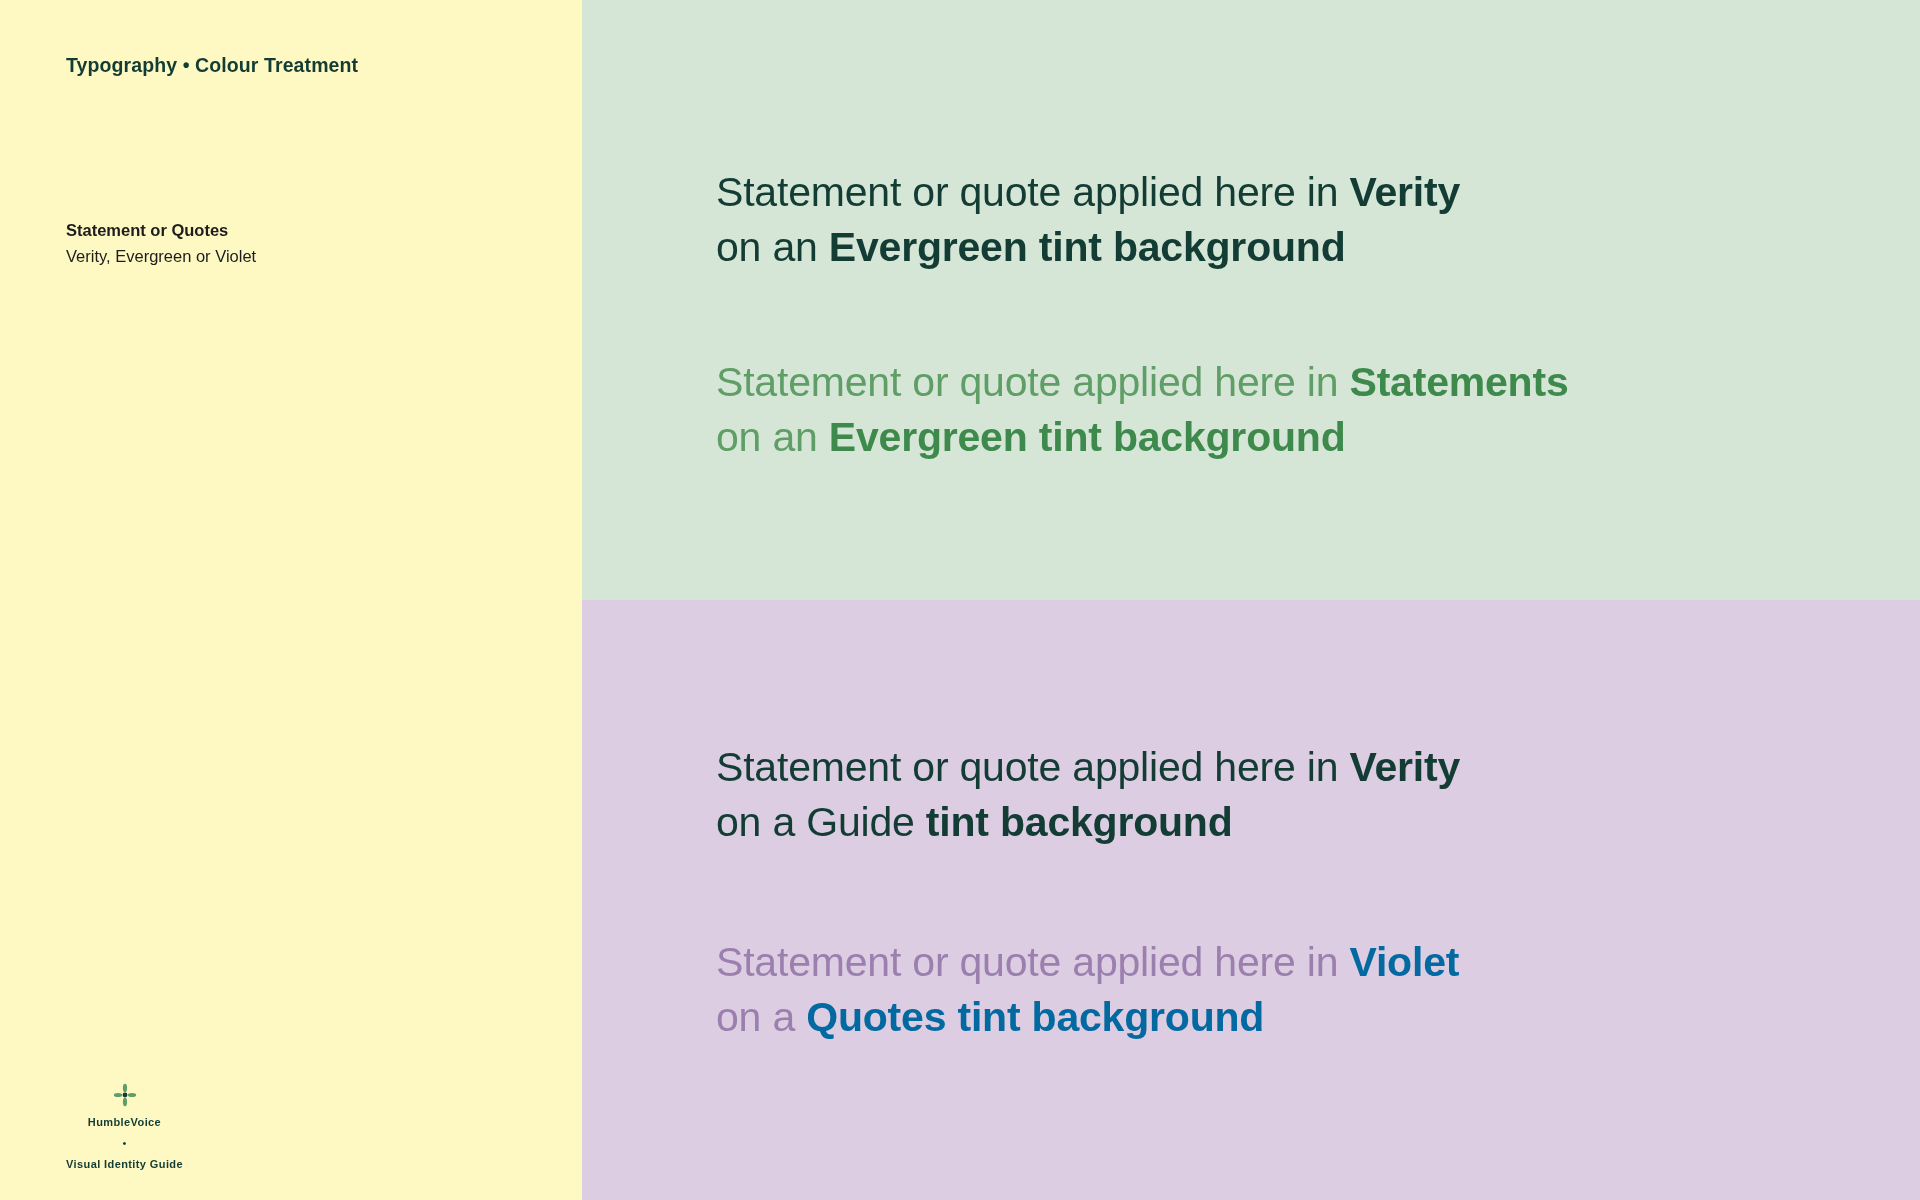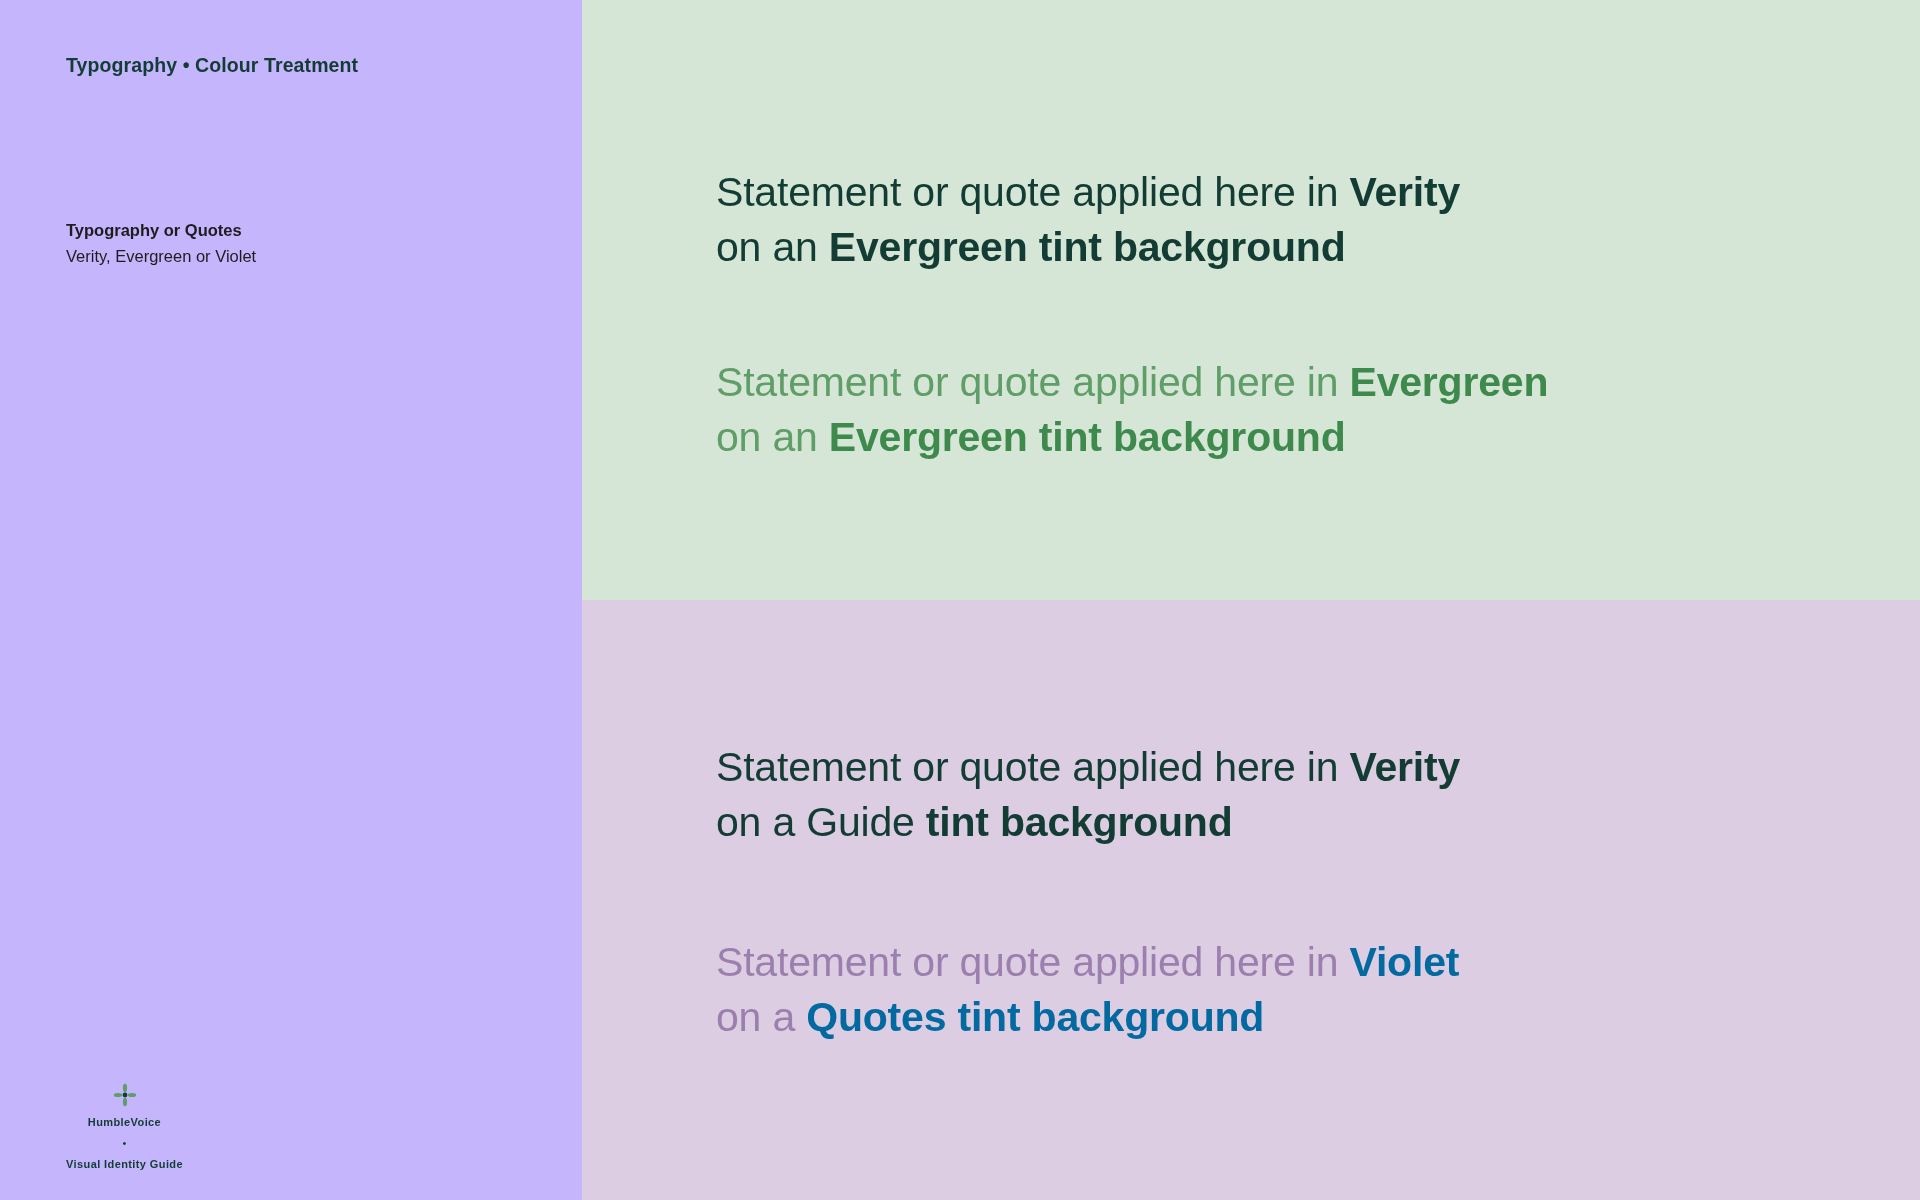--- a/index.html
+++ b/index.html
@@ -20,21 +20,21 @@
     background: #ffffff;
   }
 
   
   .left-col {
     position: absolute;
     left: 0;
     top: 0;
     width: 582px;
     height: 1200px;
-    background: #c4b5fd;
+    background: #fef9c3;
     box-sizing: border-box;
   }
   .section-title {
     position: absolute;
     left: 66px;
     top: 54px;
     font-size: 19.5px;
     font-weight: bold;
     color: #123c34;
     letter-spacing: 0.1px;
@@ -149,21 +149,21 @@
 </head>
 <body>
 
 <div class="page">
 
   <div class="left-col">
 
     <div class="section-title">Typography • Colour Treatment</div>
 
 
-    <div class="sub-title">Typography or Quotes</div>
+    <div class="sub-title">Statement or Quotes</div>
 
     <div class="sub-text">Verity, Evergreen or Violet</div>
 
     <div class="footer">
       <span class="footer-logo">
         <svg width="24" height="24" viewBox="0 0 24 24" aria-hidden="true">
           <g fill="#5f9e66">
             <ellipse cx="12" cy="5" rx="2.1" ry="4.2"></ellipse>
             <ellipse cx="12" cy="19" rx="2.1" ry="4.2"></ellipse>
             <ellipse cx="5" cy="12" rx="4.2" ry="2.1"></ellipse>
@@ -179,21 +179,21 @@
   </div>
 
   <div class="panel panel-green">
 
     <div class="quote q1">
       <span>Statement or quote applied here in </span><b class="q-green-strong">Verity</b><br>
       <span>on an </span><b class="q-green-strong">Evergreen tint background</b>
     </div>
 
     <div class="quote q2">
-      <span>Statement or quote applied here in </span><b class="q-evergreen-strong">Evergreen</b><br>
+      <span>Statement or quote applied here in </span><b class="q-evergreen-strong">Statements</b><br>
       <span>on an </span><b class="q-evergreen-strong">Evergreen tint background</b>
     </div>
   </div>
 
   <div class="panel panel-violet">
 
     <div class="quote" style="top:140px; color:#123c34;">
       <span>Statement or quote applied here in </span><b class="q-green-strong">Verity</b><br>
       <span>on a Guide </span><b class="q-green-strong">tint background</b>
     </div>

